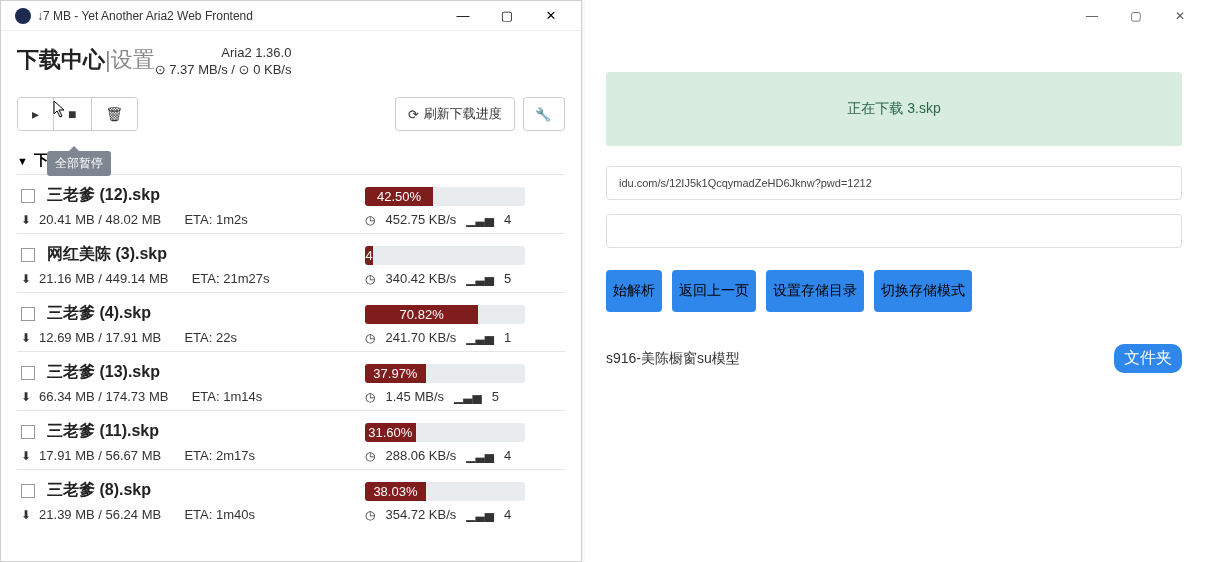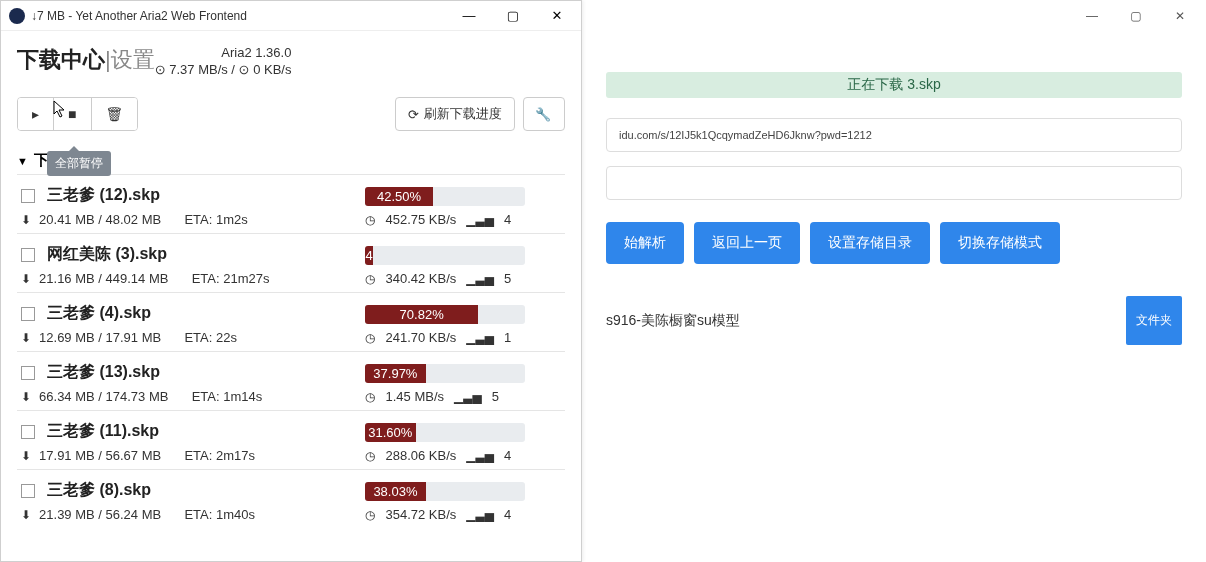--- a/index.html
+++ b/index.html
@@ -3,31 +3,31 @@
 <meta charset="utf-8">
 <style>
 *{margin:0;padding:0;box-sizing:border-box;font-family:-apple-system,"Segoe UI",Arial,sans-serif}
 body{background:#fff;width:1206px;height:562px;position:relative;overflow:hidden}
 .bg-window{position:absolute;left:0;top:0;width:1206px;height:562px;background:#fff}
 .bg-titlebar{height:32px;display:flex;align-items:center;justify-content:space-between;padding:0 4px;font-size:12px;color:#555}
 .bg-title{padding-left:8px}
 .bg-controls{display:flex}
 .bg-controls span{width:44px;height:28px;display:flex;align-items:center;justify-content:center;cursor:pointer}
 .bg-body{padding:40px 24px 0 24px}
-.status-banner{background:#d8ede0;color:#2a6747;text-align:center;padding:4px;font-size:14px;border-radius:3px;margin-bottom:20px}
+.status-banner{background:#d8ede0;color:#2a6747;text-align:center;padding:28px;font-size:14px;border-radius:3px;margin-bottom:20px}
 .url-input{width:100%;padding:10px 12px;border:1px solid #ddd;border-radius:4px;font-size:11px;color:#444;margin-bottom:14px}
 .url-input.placeholder{color:#999}
 .bg-btn-row{display:flex;gap:10px;margin-top:8px;margin-bottom:26px}
-.bg-btn{background:#2f86eb;color:#ffffff;border:none;padding:12px 18px;font-size:14px;border-radius:4px;cursor:pointer}
+.bg-btn{background:#2f86eb;color:#000000;border:none;padding:12px 7px;font-size:14px;border-radius:4px;cursor:pointer}
 .bg-listrow{display:flex;align-items:center;justify-content:space-between;padding:6px 0}
 .bg-listrow .name{font-size:14px;color:#333}
-.folder-badge{background:#2f86eb;color:#fff;font-size:12px;padding:16px 10px;border-radius:2px}
+.folder-badge{background:#2f86eb;color:#fff;font-size:16px;padding:4px 10px;border-radius:10px}
 
 .fg-window{position:absolute;left:0;top:0;width:582px;height:562px;background:#fff;border:1px solid #cfcfcf;box-shadow:1px 0 4px rgba(0,0,0,.08);z-index:10}
-.fg-titlebar{height:30px;display:flex;align-items:center;justify-content:space-between;padding:0 2px;border-bottom:1px solid #eee}
+.fg-titlebar{height:30px;display:flex;align-items:center;justify-content:space-between;padding:0 8px;border-bottom:1px solid #eee}
 .fg-title{display:flex;align-items:center;gap:6px;padding-left:6px;font-size:12px;color:#333}
 .fg-title .ico{width:16px;height:16px;background:#1b2a4e;border-radius:50%}
 .fg-controls{display:flex}
 .fg-controls span{width:44px;height:28px;display:flex;align-items:center;justify-content:center;cursor:pointer;font-size:13px}
 .fg-content{padding:14px 16px 0 16px;height:calc(100% - 30px);overflow:hidden}
 .headrow{display:flex;justify-content:flex-start;align-items:flex-start;margin-bottom:20px}
 .tabs{font-size:22px;font-weight:700;color:#222}
 .tabs .sep{color:#888;font-weight:400}
 .tabs .inactive{color:#888;font-weight:400}
 .statblock{text-align:right;font-size:13px;color:#333}

